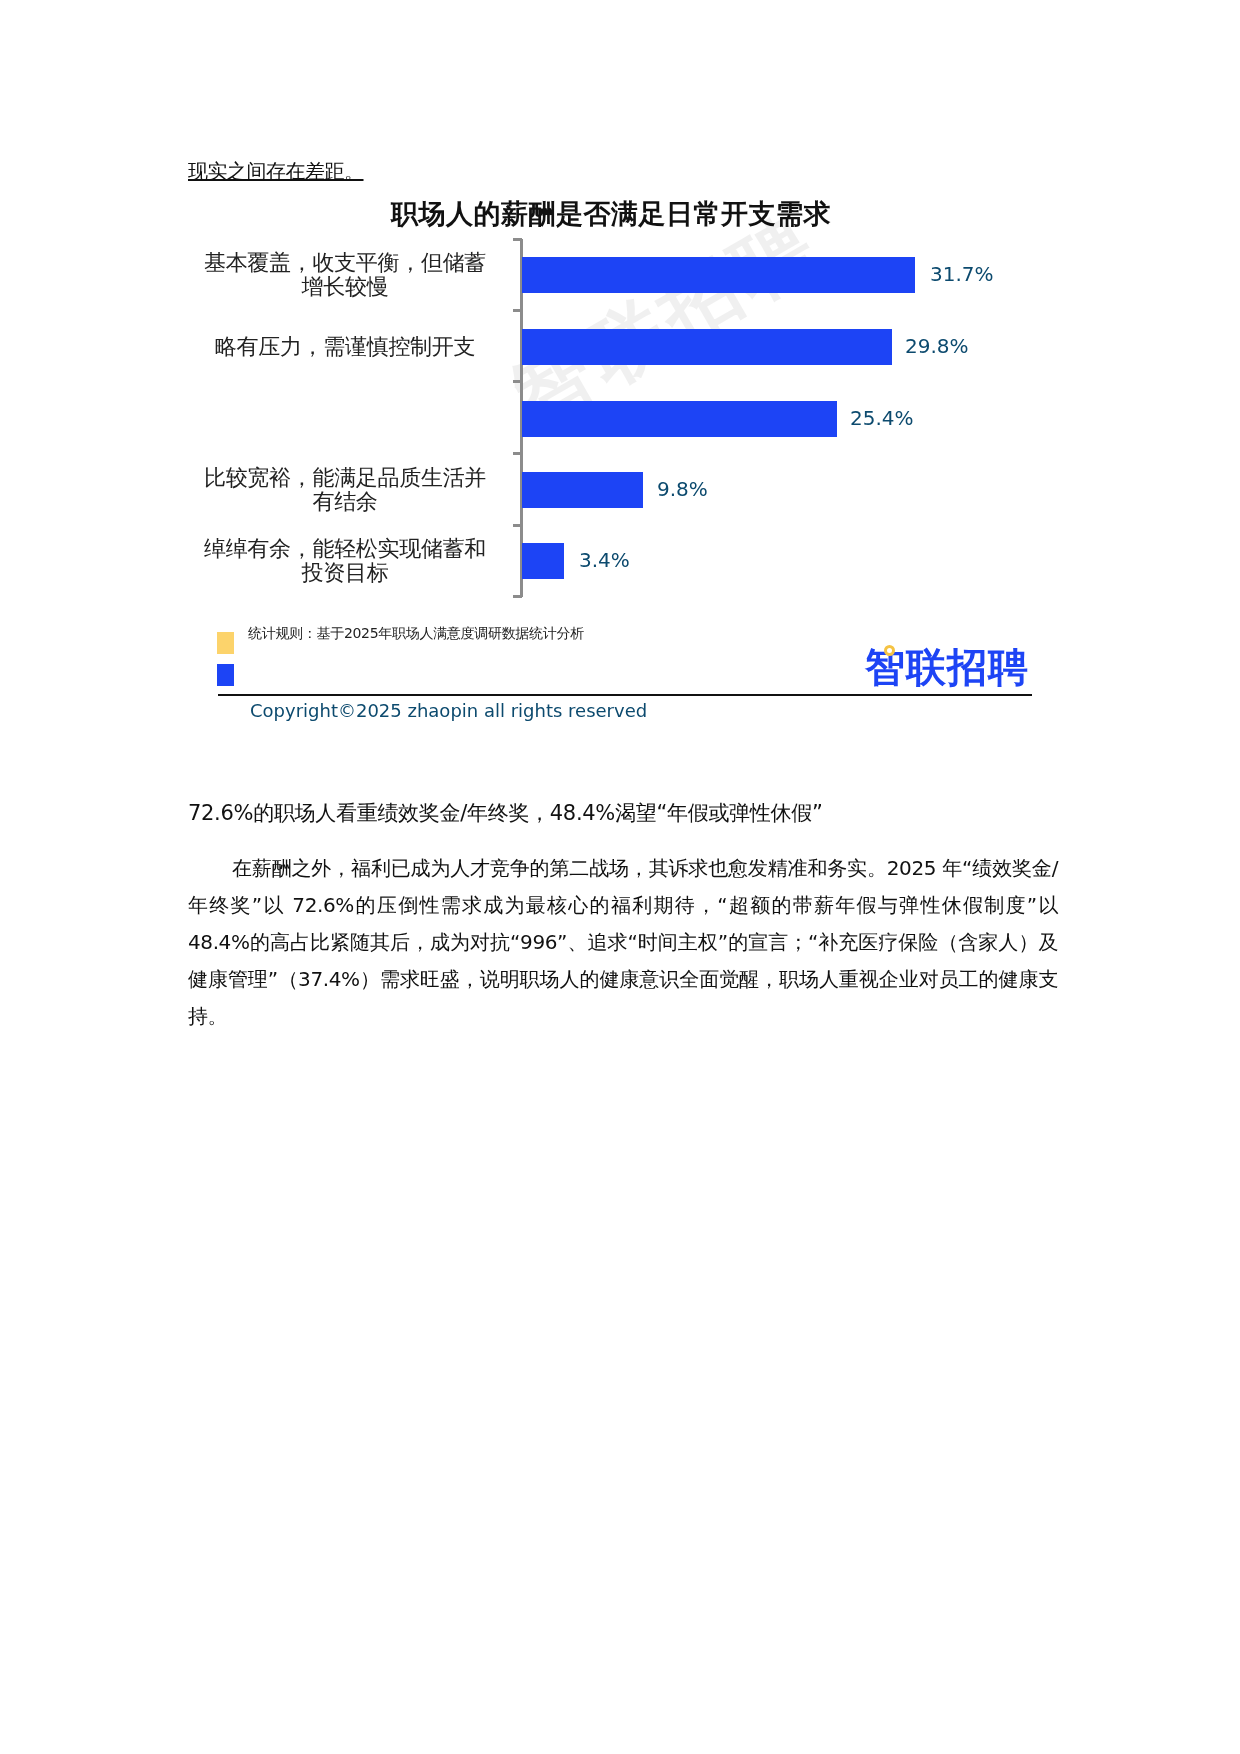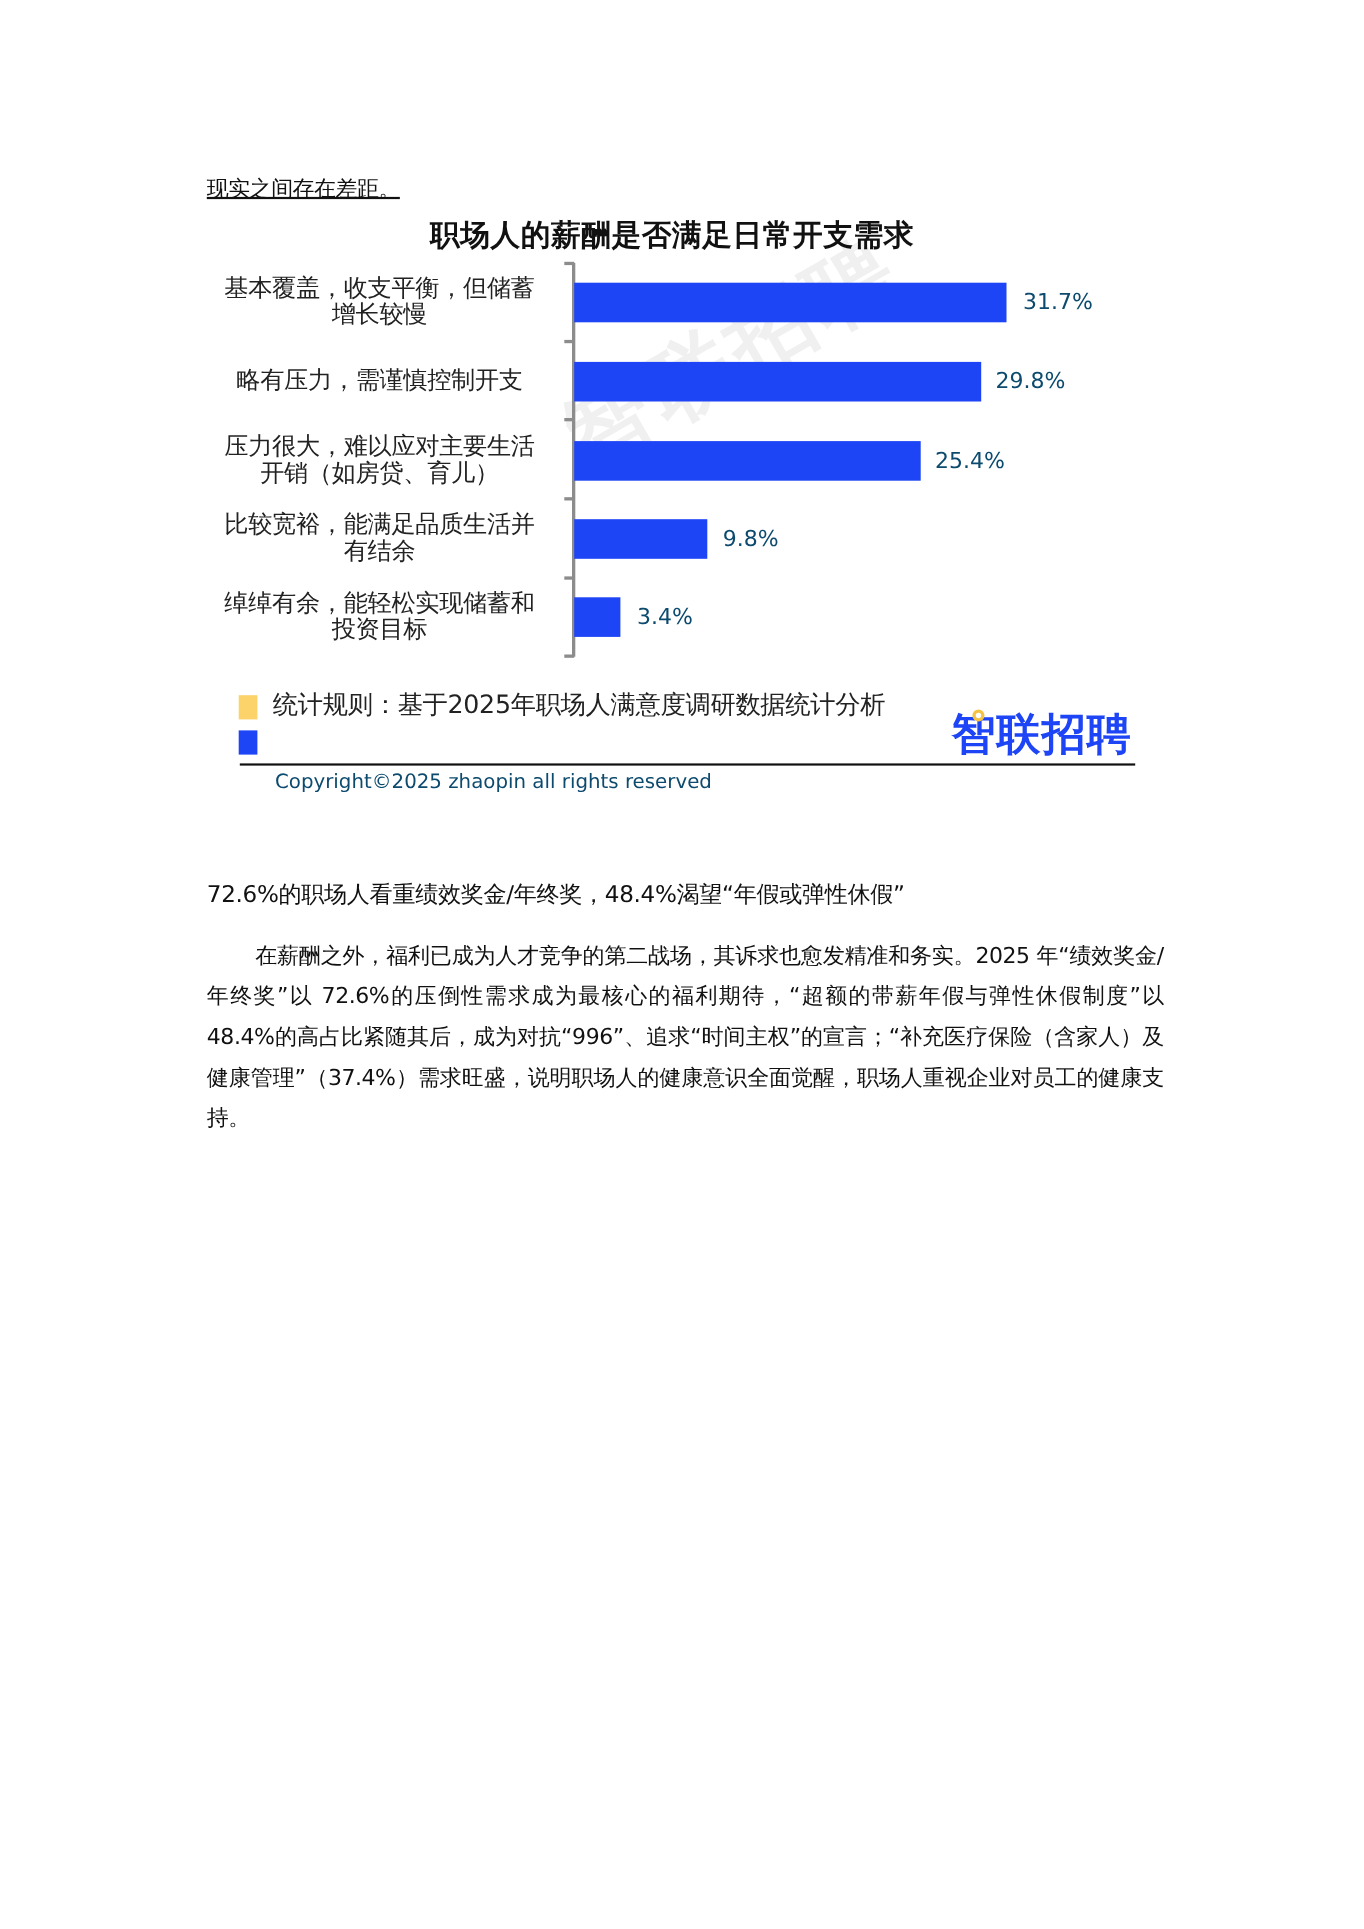--- a/index.html
+++ b/index.html
@@ -16,21 +16,21 @@
   .axis-tick { position: absolute; left: 508px; width: 9px; height: 3px; background: #8c8c8c; }
 
   .bar { position: absolute; left: 517px; height: 36px; background: #1d44f5; }
   .bar-value { position: absolute; font-size: 20px; color: #0c4a6e; }
 
   .cat-label { position: absolute; width: 330px; left: 175px; text-align: center; font-size: 22px; line-height: 24px; color: #222; letter-spacing: -0.3px; }
 
   .watermark { position: absolute; left: 490px; top: 360px; font-size: 78px; font-weight: bold; color: rgba(0,0,0,0.06); transform: rotate(-30deg); transform-origin: left top; letter-spacing: 6px; white-space: nowrap; pointer-events: none; }
 
   .legend-swatch { position: absolute; left: 212px; width: 17px; height: 22px; }
-  .legend-text { position: absolute; left: 243px; font-size: 23px; color: #222; letter-spacing: -0.3px; }
+  .legend-text { position: absolute; left: 243px; font-size: 14px; color: #222; letter-spacing: -0.3px; }
 
   .brand-logo { position: absolute; left: 860px; top: 640px; font-size: 40px; font-weight: bold; color: #1d44f5; letter-spacing: 1px; }
   .brand-logo .dot { position: absolute; left: 19px; top: 5px; width: 11px; height: 11px; border-radius: 50%; border: 3px solid #f5c343; background: #fff; }
 
   .footer-rule { position: absolute; left: 213px; top: 694px; width: 814px; height: 2px; background: #111; }
   .copyright { position: absolute; left: 245px; top: 700px; font-size: 18px; color: #0c4a6e; }
 
   .section-heading { position: absolute; left: 188px; top: 799px; font-size: 21px; font-weight: normal; color: #111; letter-spacing: -0.3px; }
 
   .body-para { position: absolute; left: 188px; top: 850px; width: 870px; font-size: 20px; line-height: 37px; color: #111; text-indent: 44px; letter-spacing: -0.4px; text-align: justify; }
@@ -59,24 +59,20 @@
   </div>
   <div class="bar" style="top:257px; width:393px"></div>
   <div class="bar-value" style="left:925px; top:262px">31.7%</div>
 
   <div class="cat-label" style="top:335px">
     <div>略有压力，需谨慎控制开支</div>
   </div>
   <div class="bar" style="top:329px; width:370px"></div>
   <div class="bar-value" style="left:900px; top:334px">29.8%</div>
 
-  <div class="cat-label" style="top:395px">
-    <div>压力很大，难以应对主要生活</div>
-    <div>开销（如房贷、育儿）</div>
-  </div>
   <div class="bar" style="top:401px; width:315px"></div>
   <div class="bar-value" style="left:845px; top:406px">25.4%</div>
 
   <div class="cat-label" style="top:466px">
     <div>比较宽裕，能满足品质生活并</div>
     <div>有结余</div>
   </div>
   <div class="bar" style="top:472px; width:121px"></div>
   <div class="bar-value" style="left:652px; top:477px">9.8%</div>
 

